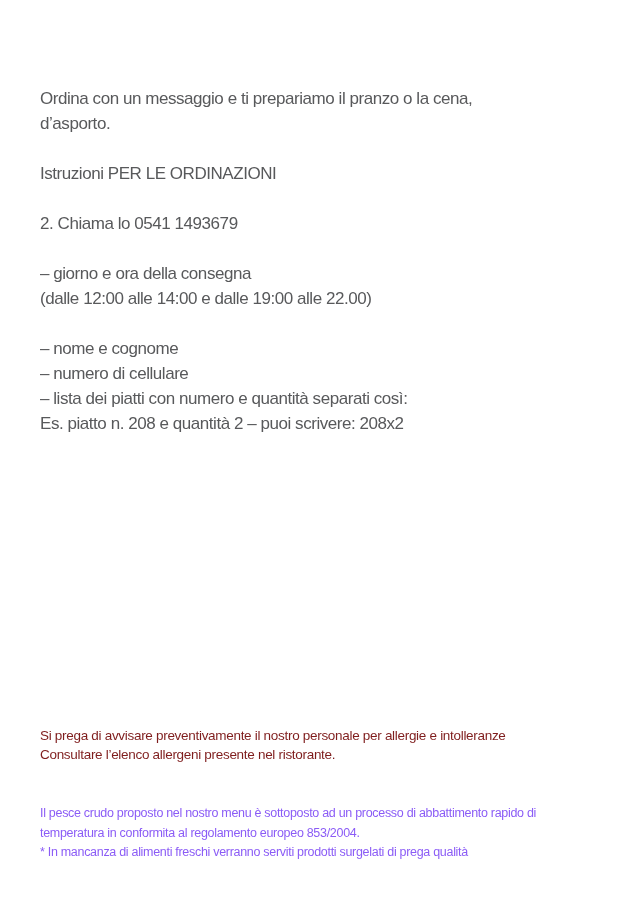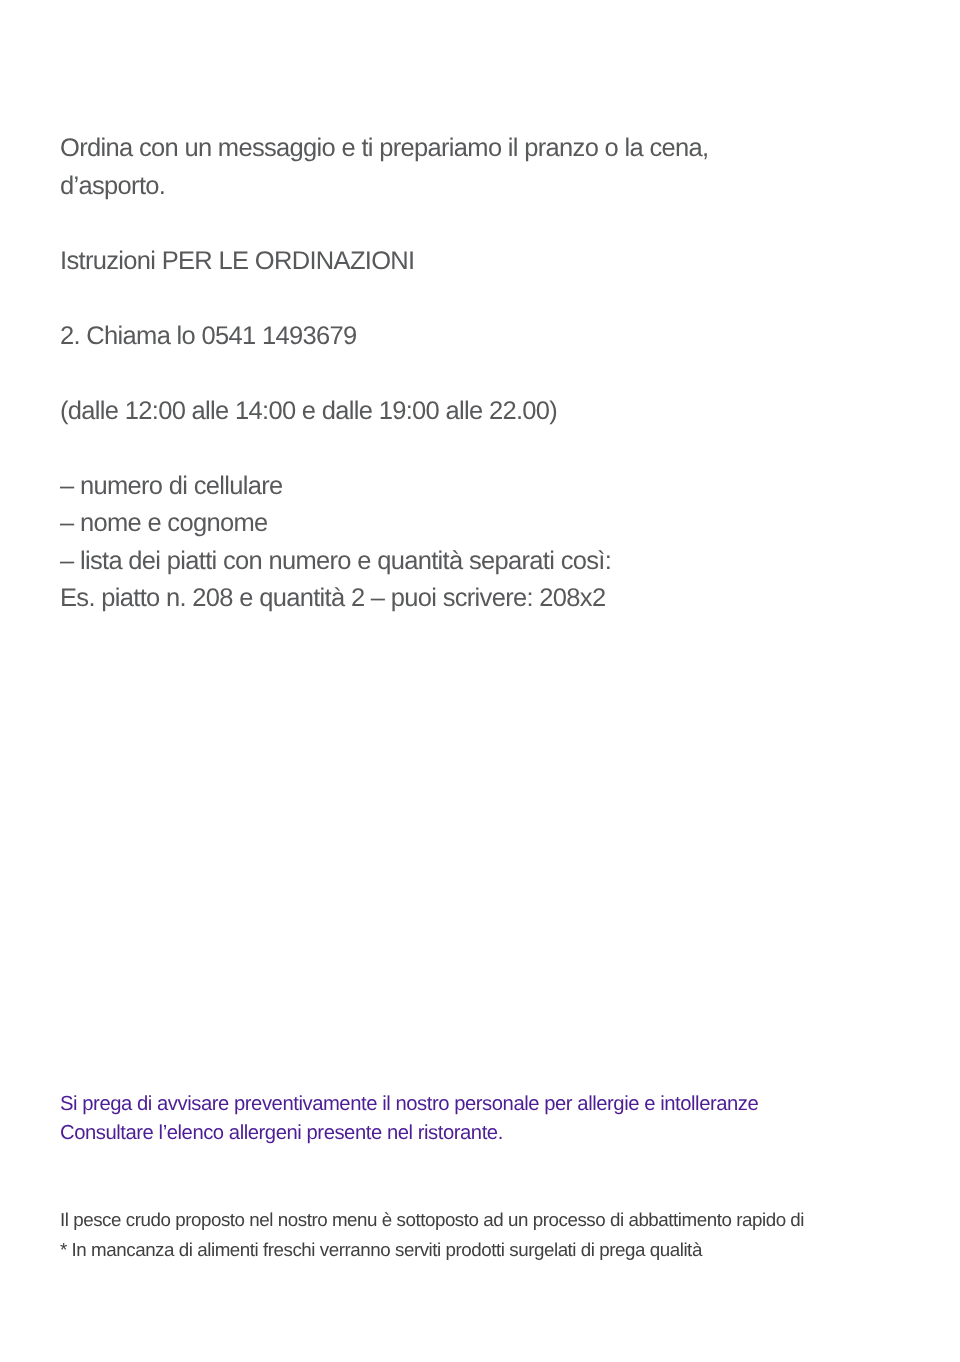--- a/index.html
+++ b/index.html
@@ -35,30 +35,30 @@
     font-weight: bold;
     letter-spacing: -0.3px;
   }
   .allergy {
     position: absolute;
     left: 40px;
     top: 726px;
     font-size: 13.5px;
     line-height: 19px;
     letter-spacing: -0.3px;
-    color: #4c1d95;
+    color: #7f1d1d;
   }
   .footnote {
     position: absolute;
     left: 40px;
     top: 804px;
     font-size: 12.5px;
     line-height: 19.5px;
     letter-spacing: -0.3px;
-    color: #404040;
+    color: #8b5cf6;
   }
 </style>
 </head>
 <body>
 
 <div class="doc">
 
   <div class="block">
     <div class="line">Ordina con un messaggio e ti prepariamo il pranzo o la cena,</div>
     <div class="line">d’asporto.</div>
@@ -67,34 +67,36 @@
   <div class="block">
     <div class="line">Istruzioni PER LE ORDINAZIONI</div>
   </div>
 
 
   <div class="block">
     <div class="line">2. Chiama lo 0541 1493679</div>
   </div>
 
   <div class="block">
+    <div class="line">– giorno e ora della consegna</div>
     <div class="line">(dalle 12:00 alle 14:00 e dalle 19:00 alle 22.00)</div>
   </div>
 
   <div class="block">
+    <div class="line">– nome e cognome</div>
     <div class="line">– numero di cellulare</div>
-    <div class="line">– nome e cognome</div>
     <div class="line">– lista dei piatti con numero e quantità separati così:</div>
     <div class="line">Es. piatto n. 208 e quantità 2 – puoi scrivere: 208x2</div>
   </div>
 
 
 </div>
 
 <div class="allergy">
   <div class="line">Si prega di avvisare preventivamente il nostro personale per allergie e intolleranze</div>
   <div class="line">Consultare l’elenco allergeni presente nel ristorante.</div>
 </div>
 
 <div class="footnote">
   <div class="line">Il pesce crudo proposto nel nostro menu è sottoposto ad un processo di abbattimento rapido di</div>
+  <div class="line">temperatura in conformita al regolamento europeo 853/2004.</div>
   <div class="line">* In mancanza di alimenti freschi verranno serviti prodotti surgelati di prega qualità</div>
 </div>
 
 </body></html>

